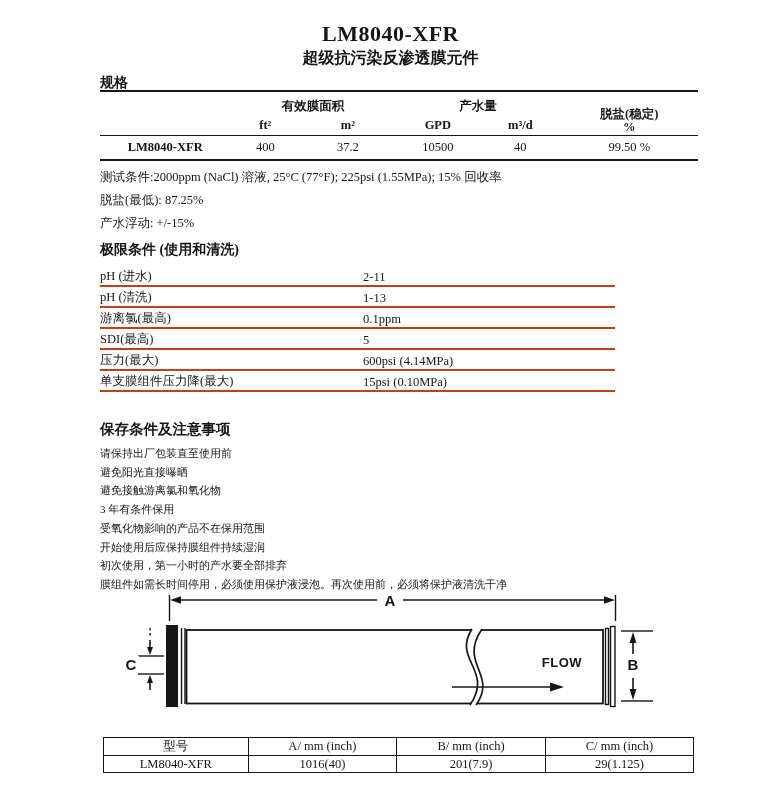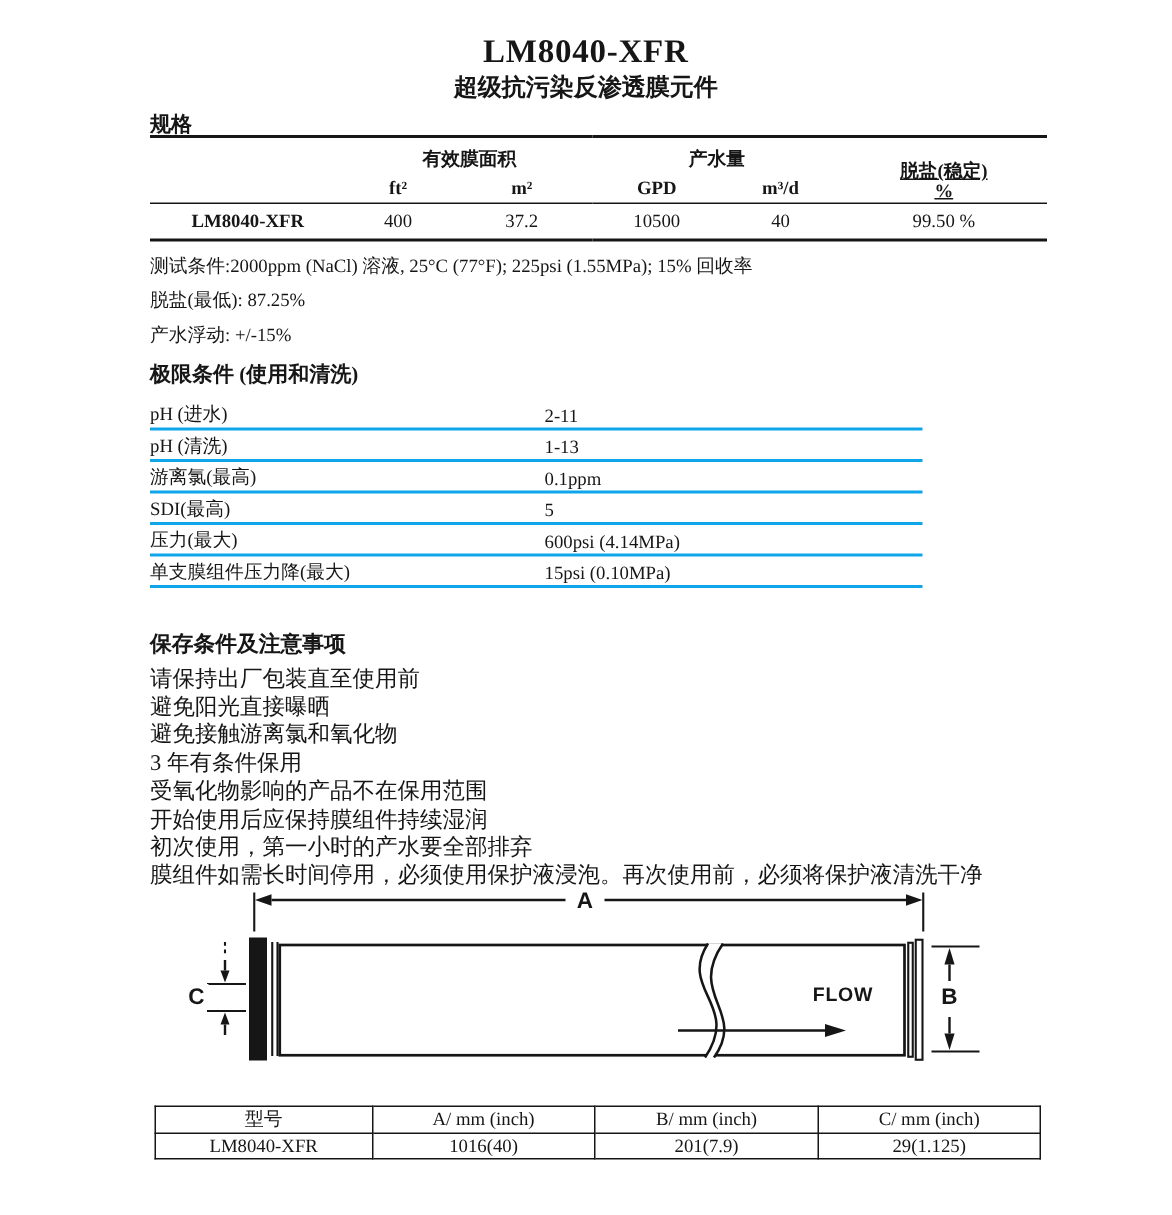--- a/index.html
+++ b/index.html
@@ -17,34 +17,34 @@
   
   .specs-heading{position:absolute;left:100px;top:74px;font-size:14px;font-weight:bold;}
   .specs-table{position:absolute;left:100px;top:90px;width:598px;
     border-collapse:collapse;border-top:2.5px solid #161616;border-bottom:2.5px solid #161616;
     font-size:12.5px;table-layout:fixed;}
   .specs-table th,.specs-table td{padding:0;text-align:center;font-weight:bold;vertical-align:middle;}
   .specs-table tr.grp th{height:23px;vertical-align:bottom;padding-bottom:1px;}
   .specs-table tr.sub th{height:19px;vertical-align:middle;}
   .specs-table tr.data td{height:23px;border-top:1.5px solid #161616;}
   .specs-table tr.data td.num{font-weight:normal;}
-  .salt-cell span{display:block;line-height:13px;text-decoration:underline;}
+  .salt-cell span{display:block;line-height:13px;}
   
   .notes{position:absolute;left:100px;top:161px;width:600px;}
   .notes p{margin:10px 0 8px 0;font-size:12.5px;line-height:13px;}
   
   .limits{position:absolute;left:100px;top:241px;width:515px;}
   .limits h3{margin:0 0 7px 0;font-size:14px;font-weight:bold;}
-  .limit-row{position:relative;border-bottom:2px solid #0ea5e9;
+  .limit-row{position:relative;border-bottom:2px solid #c2410c;
     padding:3px 0 2px 0;height:14px;font-size:12.5px;line-height:14px;}
   .limit-row .val{position:absolute;left:263px;top:4px;}
   
   .storage{position:absolute;left:100px;top:420px;width:620px;}
   .storage h3{margin:0 0 5px 0;font-size:14.5px;font-weight:bold;}
-  .storage p{margin:0;font-size:15px;line-height:18.7px;}
+  .storage p{margin:0;font-size:11px;line-height:18.7px;}
   
   .diagram{position:absolute;left:100px;top:590px;width:570px;height:147px;margin:0;}
   .diagram svg{position:absolute;left:0;top:0;}
   .dim-label{position:absolute;font-family:"Liberation Sans","DejaVu Sans",sans-serif;
     font-weight:bold;color:#161616;background:#fff;text-align:center;}
   .lbl-a{left:280px;top:2px;width:20px;font-size:15px;}
   .lbl-b{left:525px;top:66px;width:16px;font-size:15px;}
   .lbl-c{left:23px;top:66px;width:16px;font-size:15px;}
   .lbl-flow{left:431px;top:65px;width:62px;font-size:13px;font-weight:600;letter-spacing:.5px;}
   

